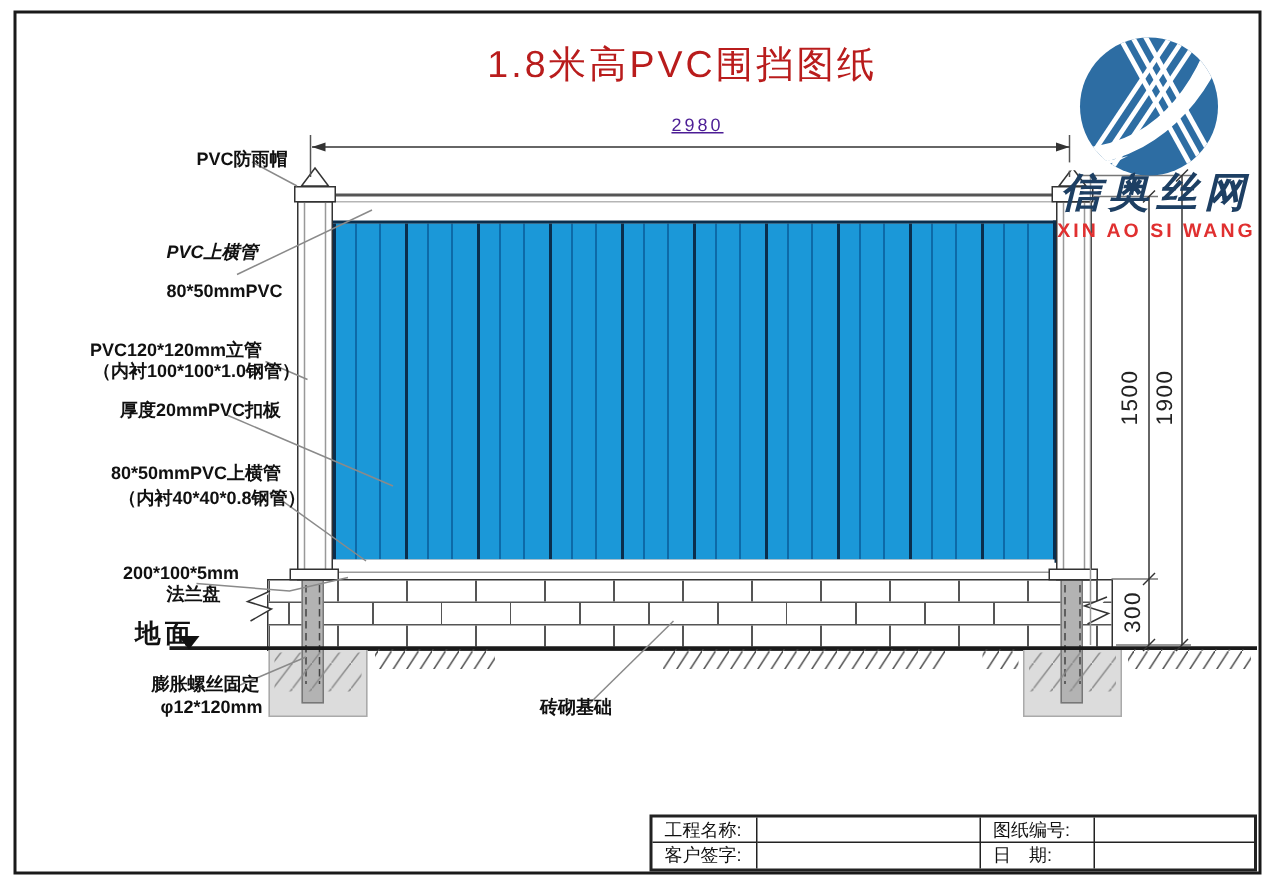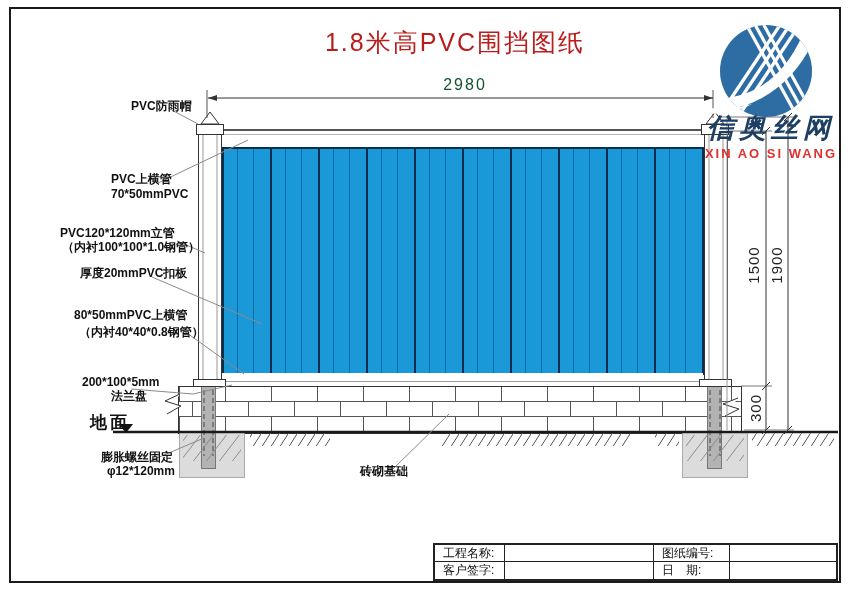--- a/index.html
+++ b/index.html
@@ -4,21 +4,21 @@
 <style>
   html,body{margin:0;padding:0;background:#ffffff;}
   .stage{position:relative;width:850px;height:590px;background:#fff;overflow:hidden;
          font-family:"Liberation Sans","DejaVu Sans",sans-serif;color:#111;}
   .abs{position:absolute;}
   
   .frame{left:9px;top:7px;width:828px;height:572px;border:2px solid #1a1a1a;}
   
   .title{left:255px;top:26px;width:400px;text-align:center;font-size:25px;letter-spacing:2px;color:#b91c1c;}
   
-  .dimtext{font-size:16px;letter-spacing:2px;color:#14532d;}
+  .dimtext{font-size:12px;letter-spacing:2px;color:#4c1d95;text-decoration:underline;}
   .dim2980{left:425px;top:76px;width:80px;text-align:center;}
   
   .vdim{width:60px;height:16px;text-align:center;font-size:15px;letter-spacing:1px;color:#222;
         transform:rotate(-90deg);}
   .v1500{left:723px;top:257px;}
   .v1900{left:746px;top:257px;}
   .v300{left:725px;top:400px;}
   
   .lbl{font-size:12px;font-weight:bold;line-height:13px;color:#111;white-space:nowrap;margin-left:24px;}
   
@@ -199,31 +199,31 @@
   <div class="abs logo-cn">信奥丝网</div>
 
   <div class="abs title">1.8米高PVC围挡图纸</div>
 
   <div class="abs dimtext dim2980">2980</div>
   <div class="abs vdim v1500">1500</div>
   <div class="abs vdim v1900">1900</div>
   <div class="abs vdim v300">300</div>
 
   <div class="abs lbl" style="left:107px;top:100px;">PVC防雨帽</div>
-  <div class="abs lbl" style="left:87px;top:173px;">PVC上横管</div>
-  <div class="abs lbl" style="left:87px;top:188px;">70*50mmPVC</div>
+  <div class="abs lbl" style="left:87px;top:162px;font-style:italic;">PVC上横管</div>
+  <div class="abs lbl" style="left:87px;top:188px;">80*50mmPVC</div>
   <div class="abs lbl" style="left:36px;top:227px;">PVC120*120mm立管</div>
   <div class="abs lbl" style="left:38px;top:241px;text-align:right;">（内衬100*100*1.0钢管）</div>
   <div class="abs lbl" style="left:56px;top:267px;">厚度20mmPVC扣板</div>
   <div class="abs lbl" style="left:50px;top:309px;">80*50mmPVC上横管</div>
   <div class="abs lbl" style="left:55px;top:326px;">（内衬40*40*0.8钢管）</div>
   <div class="abs lbl" style="left:58px;top:376px;">200*100*5mm</div>
   <div class="abs lbl" style="left:87px;top:390px;">法兰盘</div>
   <div class="abs ground-label" style="left:90px;top:411px;">地面</div>
-  <div class="abs lbl" style="left:77px;top:451px;">膨胀螺丝固定</div>
+  <div class="abs lbl" style="left:77px;top:451px;font-family:Liberation Mono, monospace;">膨胀螺丝固定</div>
   <div class="abs lbl" style="left:83px;top:465px;">φ12*120mm</div>
   <div class="abs lbl" style="left:336px;top:465px;">砖砌基础</div>
 
   <div class="abs tblock">
     <div class="tcell">工程名称:</div>
     <div class="tcell"></div>
     <div class="tcell">图纸编号:</div>
     <div class="tcell norb"></div>
     <div class="tcell nobb">客户签字:</div>
     <div class="tcell nobb"></div>

